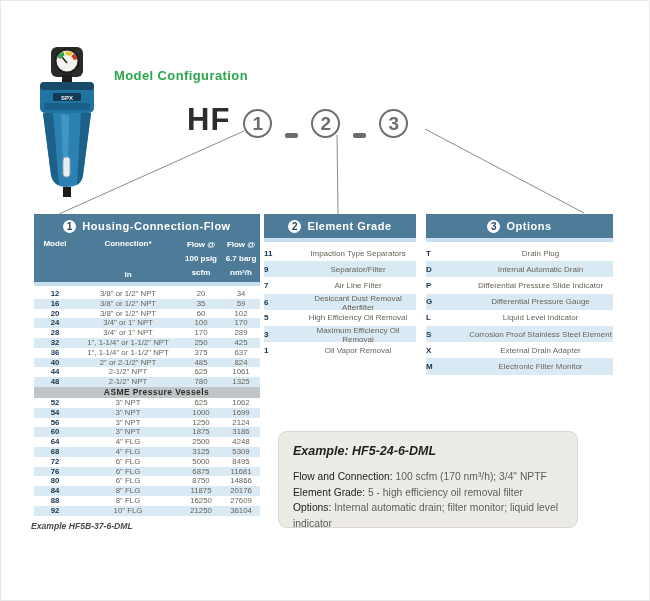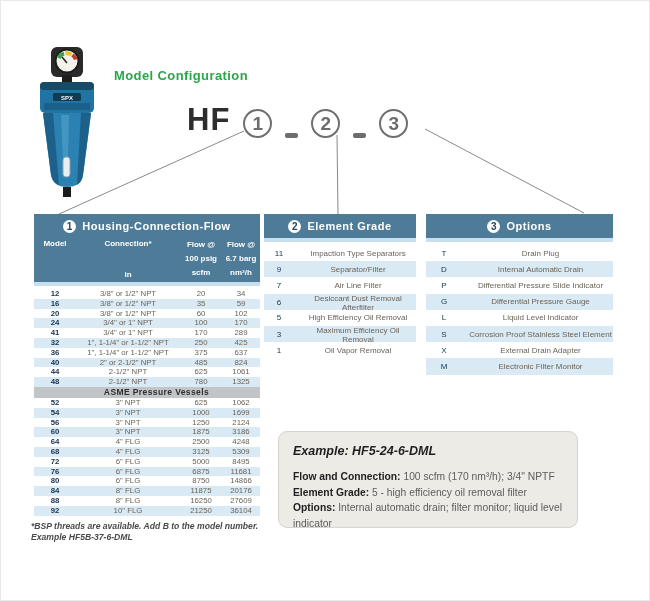--- a/index.html
+++ b/index.html
@@ -49,31 +49,31 @@
           justify-content:center; font-size:8.5px; font-weight:bold; color:#2e2e2e;
           letter-spacing:0.4px;padding-left:19px; }
 
   
   #grade-table { left:263px; top:213px; width:152px; }
   #options-table { left:425px; top:213px; width:187px; }
   .g-row { display:grid; grid-template-columns:30px 1fr; height:16.2px; align-items:center;
            font-size:8px; color:#6b6358; }
   #options-table .g-row { grid-template-columns:36px 1fr; }
   .g-row.alt { background:#d9eaf4; }
-  .g-row .code { font-weight:normal; color:#17334f; text-align:center; }
+  .g-row .code { font-weight:bold; color:#17334f; }
   .g-row .lab { text-align:center; padding-left:6px; }
 
   
   #example-box { position:absolute; left:277px; top:430px; width:300px; height:97px;
                  background:#edebe6; border:1px solid #d8d5cf; border-radius:9px;
                  padding:12px 14px; }
   .ex-title { font-size:12.5px; font-weight:bold; font-style:italic; color:#1f1f1f;
               margin-bottom:11px; }
   .ex-line { font-size:10.3px; line-height:15.5px; color:#5d5d5d; }
-  .ex-label { font-weight:bold; color:#222;margin-top:48px; }
+  .ex-label { font-weight:normal; color:#222;margin-top:48px; }
 
   
   #footnote { position:absolute; left:30px; top:520px; font-size:8.6px; font-style:italic;
               font-weight:bold; color:#4a4a4a; line-height:11px; }
 </style>
 </head>
 <body>
 
 <div id="page">
 
@@ -162,21 +162,21 @@
           <div class="num">60</div>
           <div class="num">102</div>
         </div>
         <div class="f-row alt">
           <div class="model">24</div>
           <div class="conn">3/4" or 1" NPT</div>
           <div class="num">100</div>
           <div class="num">170</div>
         </div>
         <div class="f-row">
-          <div class="model">41</div>
+          <div class="model">28</div>
           <div class="conn">3/4" or 1" NPT</div>
           <div class="num">170</div>
           <div class="num">289</div>
         </div>
         <div class="f-row alt">
           <div class="model">32</div>
           <div class="conn">1", 1-1/4" or 1-1/2" NPT</div>
           <div class="num">250</div>
           <div class="num">425</div>
         </div>
@@ -365,17 +365,16 @@
   <div id="example-box">
     <div class="ex-title">Example: HF5-24-6-DML</div>
     <div id="example-lines">
         <div class="ex-line"><span class="ex-label">Flow and Connection: </span><span>100 scfm (170 nm³/h); 3/4" NPTF</span></div>
         <div class="ex-line"><span class="ex-label">Element Grade: </span><span>5 - high efficiency oil removal filter</span></div>
         <div class="ex-line"><span class="ex-label">Options: </span><span>Internal automatic drain; filter monitor; liquid level indicator</span></div>
       </div>
   </div>
 
   <div id="footnote">
-    <div>*BSP threads are available. Add B to the model number.</div>
     <div>Example HF5B-37-6-DML</div>
   </div>
 
 </div>
 
 </body></html>

